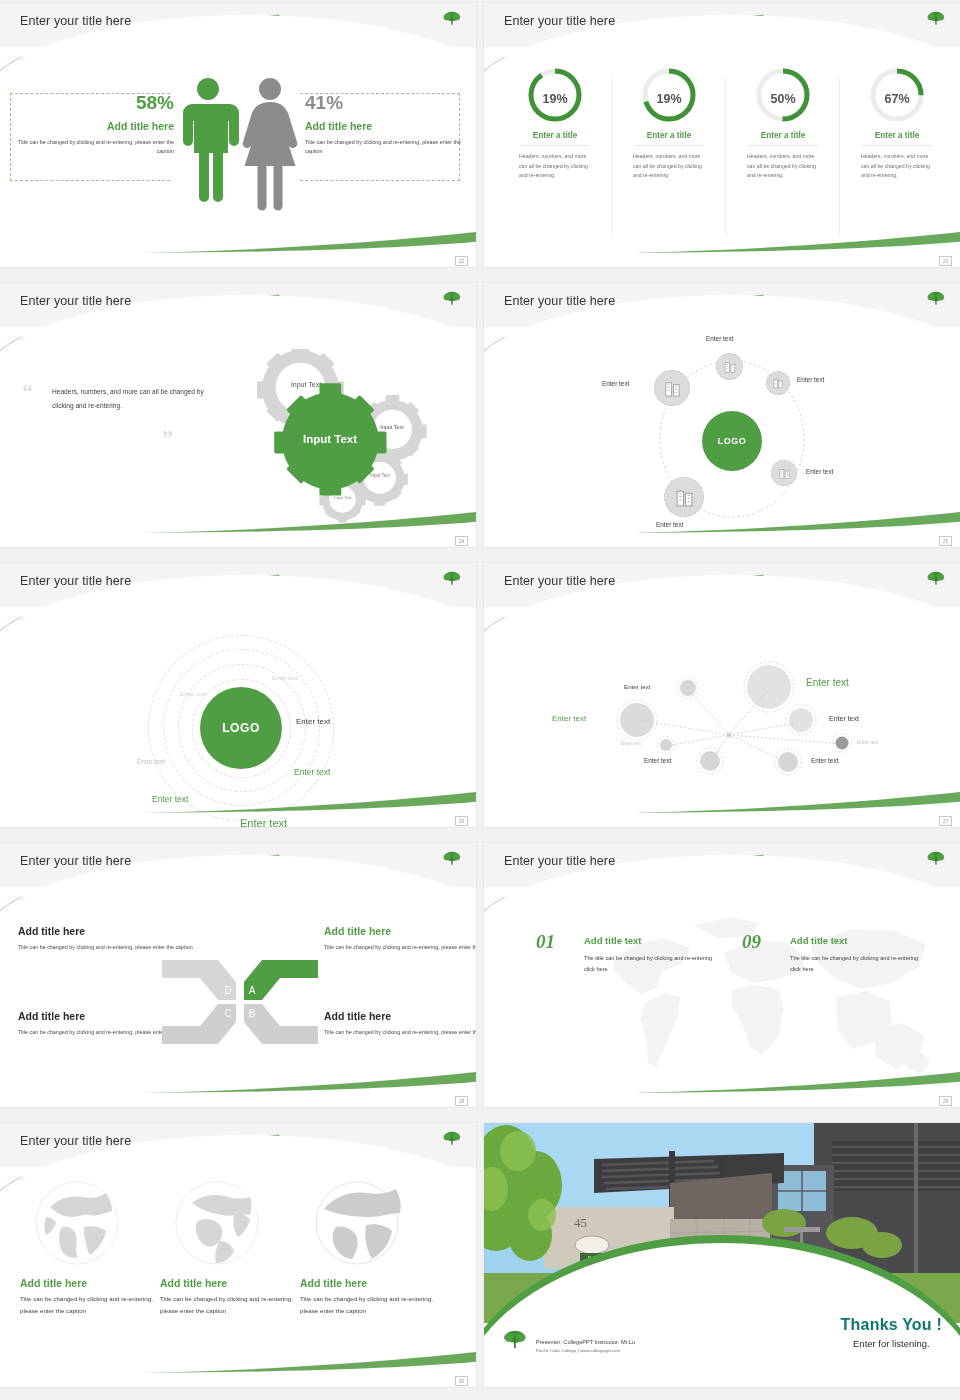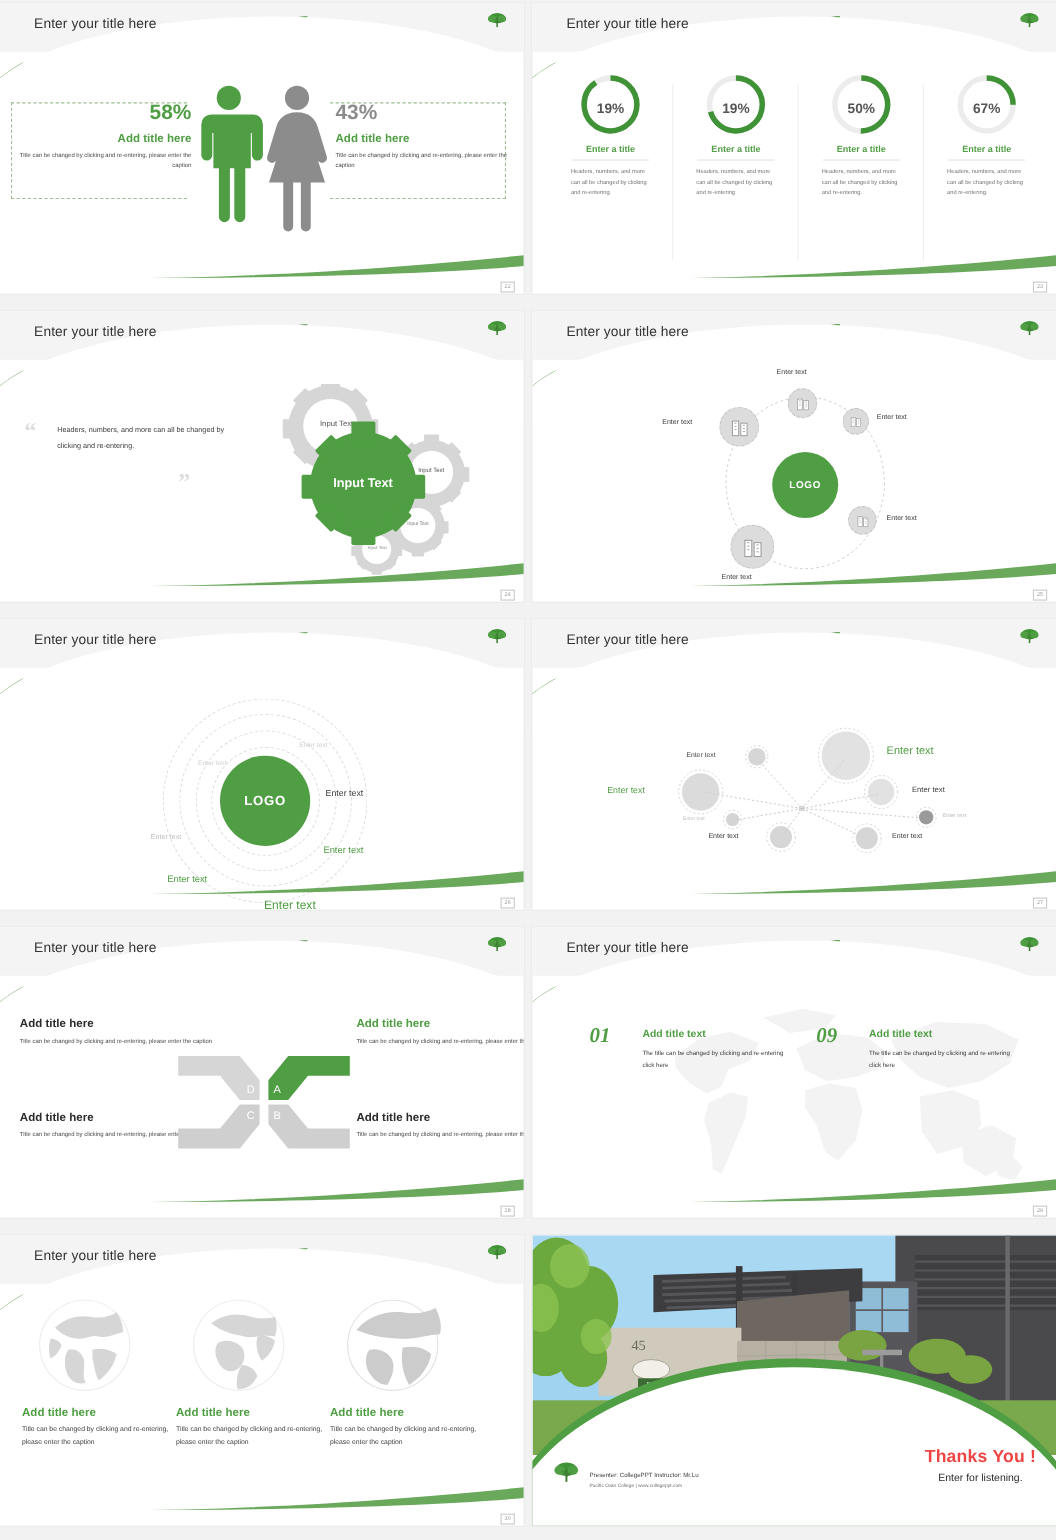--- a/index.html
+++ b/index.html
@@ -40,21 +40,21 @@
     z-index:2;
   }
   .slide .curve-green{
     position:absolute; left:-4%; top:11px; width:112%; height:90px;
     border-radius:50% 50% 0 0 / 100% 100% 0 0;
     border-top:1.6px solid #5fa352;
     z-index:2;
     clip-path: polygon(0% 55%, 56% 0%, 56% 24%, 0% 100%);
   }
   .slide .title{
-    position:absolute; left:31px; top:11px; z-index:6;
+    position:absolute; left:20px; top:11px; z-index:6;
     font-size:12.5px; color:#333333; letter-spacing:.1px;
   }
   .tree-logo{ position:absolute; right:14px; top:6px; z-index:7; }
   .botswoosh{
     position:absolute; right:0; bottom:14px; width:78%; height:22px; z-index:5;
     overflow:hidden;
   }
   .botswoosh svg{ display:block; }
   .pagenum{
     position:absolute; right:8px; bottom:1px; z-index:8;
@@ -133,21 +133,21 @@
     position:absolute; left:-6%; top:120px; width:112%; height:170px;
     background:#ffffff; border-radius:50% 50% 0 0 / 100% 100% 0 0;
     z-index:5;
   }
   .photo-green{
     position:absolute; left:-6%; top:112px; width:112%; height:170px;
     background:#4f9e43; border-radius:50% 50% 0 0 / 100% 100% 0 0;
     z-index:4;
   }
   .thanks-main{ position:absolute; right:18px; bottom:38px; text-align:center; z-index:8; }
-  .thanks-big{ font-size:16px; font-weight:bold; color:#ef4444; letter-spacing:.2px; }
+  .thanks-big{ font-size:16px; font-weight:bold; color:#0f766e; letter-spacing:.2px; }
   .thanks-sub{ font-size:9.5px; color:#2b2b2b; margin-top:4px; }
   .pres{ position:absolute; left:52px; bottom:34px; z-index:8; }
   .pres-1{ font-size:5.6px; color:#3d3d3d; }
   .pres-2{ font-size:4.4px; color:#6d6d6d; margin-top:3px; }
   .pres-logo{ position:absolute; left:18px; bottom:30px; z-index:8; }
 </style>
 </head>
 <body>
 
 <div class="grid">
@@ -171,21 +171,21 @@
       <div class="s1-wrap">
         <div class="s1-dash" style="left:10px; top:46px; width:160px; height:88px; border-right:none;"></div>
         <div class="s1-dash" style="left:300px; top:46px; width:160px; height:88px; border-left:none;"></div>
 
         <div class="s1-col s1-left">
           <div class="s1-pct grn">58%</div>
           <div class="s1-h grn">Add title here</div>
           <div class="s1-p">Title can be changed by clicking and re-entering, please enter the caption</div>
         </div>
         <div class="s1-col s1-right">
-          <div class="s1-pct gry">43%</div>
+          <div class="s1-pct gry">41%</div>
           <div class="s1-h grn">Add title here</div>
           <div class="s1-p">Title can be changed by clicking and re-entering, please enter the caption</div>
         </div>
 
         <div class="s1-figs">
           <svg width="140" height="160" viewBox="0 0 140 160">
             <g fill="#4f9e43">
               <circle cx="38" cy="17" r="11"></circle>
               <path d="M27 32 h22 a9 9 0 0 1 9 9 v28 a5 5 0 0 1 -10 0 v-20 h-1 v32 h-5 v44 a5 5 0 0 1 -10 0 v-44 h-4 v44 a5 5 0 0 1 -10 0 v-44 h-5 v-32 h-1 v20 a5 5 0 0 1 -10 0 v-28 a9 9 0 0 1 9 -9 z" transform="translate(11,0)"></path>
             </g>

